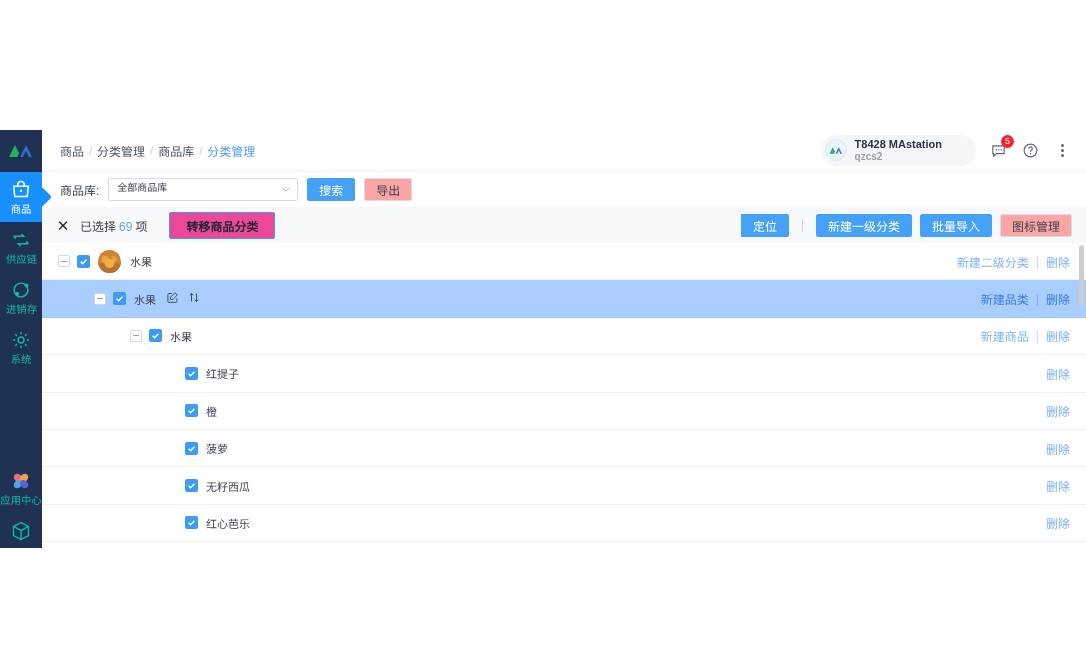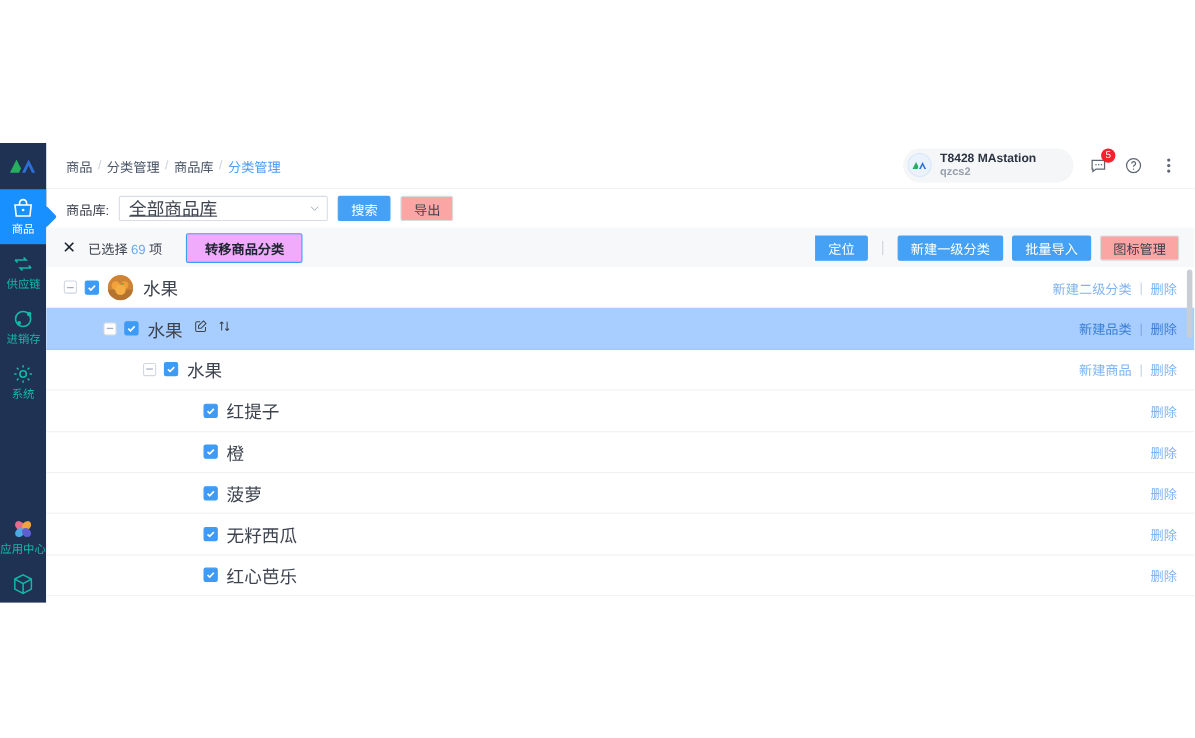--- a/index.html
+++ b/index.html
@@ -160,27 +160,26 @@
     padding: 0 14px 0 18px;
     gap: 9px;
     background: #fff;
   }
   .field-label { font-size: 12px; color: #3d4450; }
   .select {
     width: 190px; height: 23px;
     border: 1px solid #d9dde3;
     border-radius: 2px;
     background: #fff;
-    font-size: 16px;
+    font-size: 10px;
     color: #3d4450;
     display: flex;
-    align-items: flex-end;
+    align-items: flex-start;
     padding: 0 8px;
     position: relative;
-    text-decoration: underline;
   }
   .select .chev {
     position: absolute; right: 7px; top: 50%; margin-top: -3px;
     width: 8px; height: 5px;
   }
   .btn {
     height: 23px;
     border-radius: 2px;
     font-size: 12px;
     display: inline-flex;
@@ -208,21 +207,21 @@
     width: 14px; height: 14px;
     color: #1f2530;
     display: flex; align-items: center; justify-content: center;
     font-size: 15px; font-weight: 700;
     line-height: 1;
   }
   .sel-text { font-size: 12px; color: #3d4450; white-space: nowrap; }
   .sel-text .count { color: #6aa8ec; margin: 0 3px; }
   .btn-outline-strong {
     height: 27px;
-    background: #f0abfc;
+    background: #ec4899;
     border: 1px solid #3aa0f2;
     border-radius: 2px;
     color: #1f2530;
     font-size: 12px;
     font-weight: bold;
     padding: 0 16px;
     display: inline-flex;
     align-items: center;
     margin-left: 12px;
   }
@@ -297,21 +296,21 @@
   }
   .cbox svg { width: 9px; height: 9px; display: block; }
   .thumb {
     width: 23px; height: 23px;
     border-radius: 50%;
     overflow: hidden;
     margin-right: 9px;
     flex: 0 0 23px;
     background: #f0a64a;
   }
-  .row-label { font-size: 16px; color: #3d4450; white-space: nowrap; }
+  .row-label { font-size: 11px; color: #3d4450; white-space: nowrap; }
   .row-icons { display: flex; align-items: center; gap: 9px; margin-left: 10px; color: #3c4350; }
   .row-actions {
     margin-left: auto;
     display: flex;
     align-items: center;
     gap: 7px;
     font-size: 12px;
     color: #7fb4f3;
     white-space: nowrap;
   }

